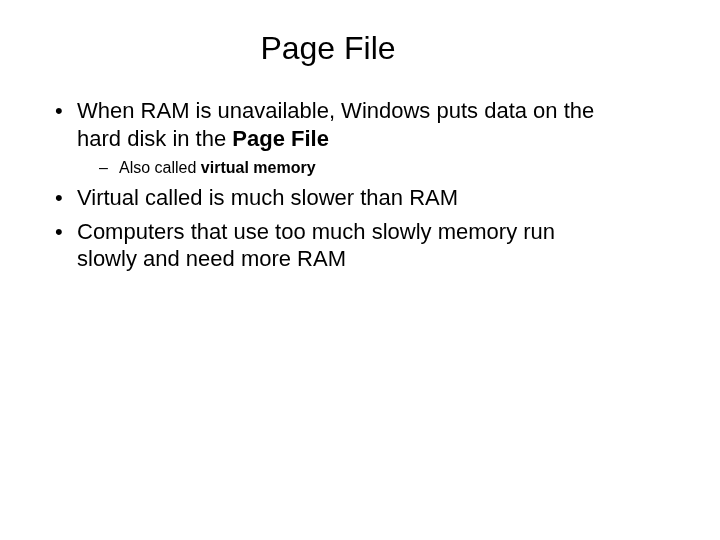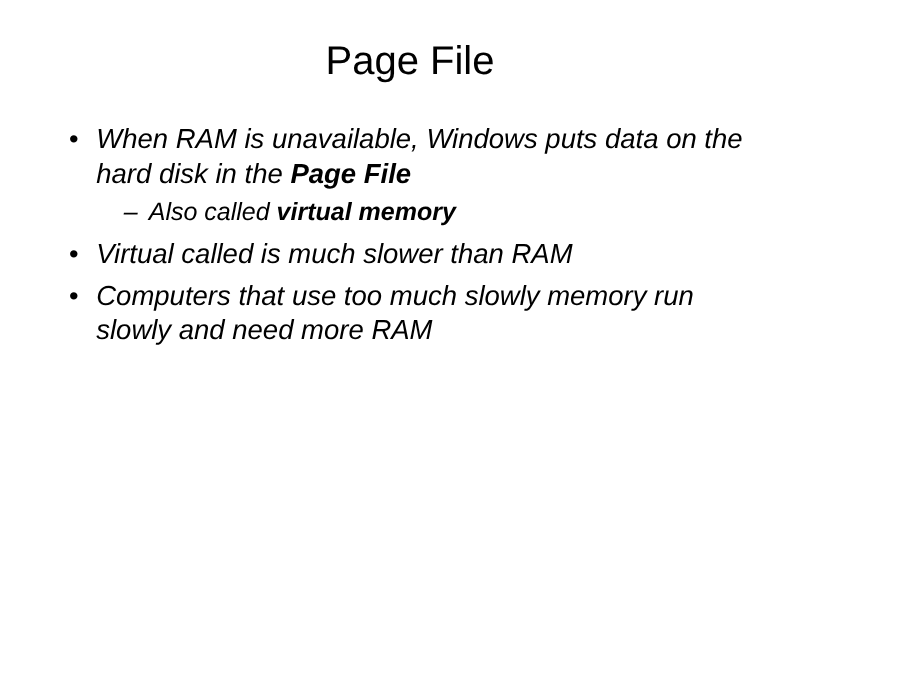--- a/index.html
+++ b/index.html
@@ -27,34 +27,33 @@
     list-style: none;
     margin: 0;
     padding: 0 0 0 15px;
     font-size: 22px;
     line-height: 1.25;
   }
   ul.level1 > li {
     position: relative;
     padding-left: 22px;
     margin: 0 0 6px 0;
-    font-style: italic;
   }
   ul.level1 > li::before {
     content: "•";
     position: absolute;
     left: 0;
     top: 0;
     font-size: 22px;
   }
   ul.level2 {
     list-style: none;
     margin: 6px 0 6px 0;
     padding: 0 0 0 22px;
-    font-size: 20px;
+    font-size: 16px;
   }
   ul.level2 > li {
     position: relative;
     padding-left: 20px;
     margin: 0 0 4px 0;
   }
   ul.level2 > li::before {
     content: "–";
     position: absolute;
     left: 0;

